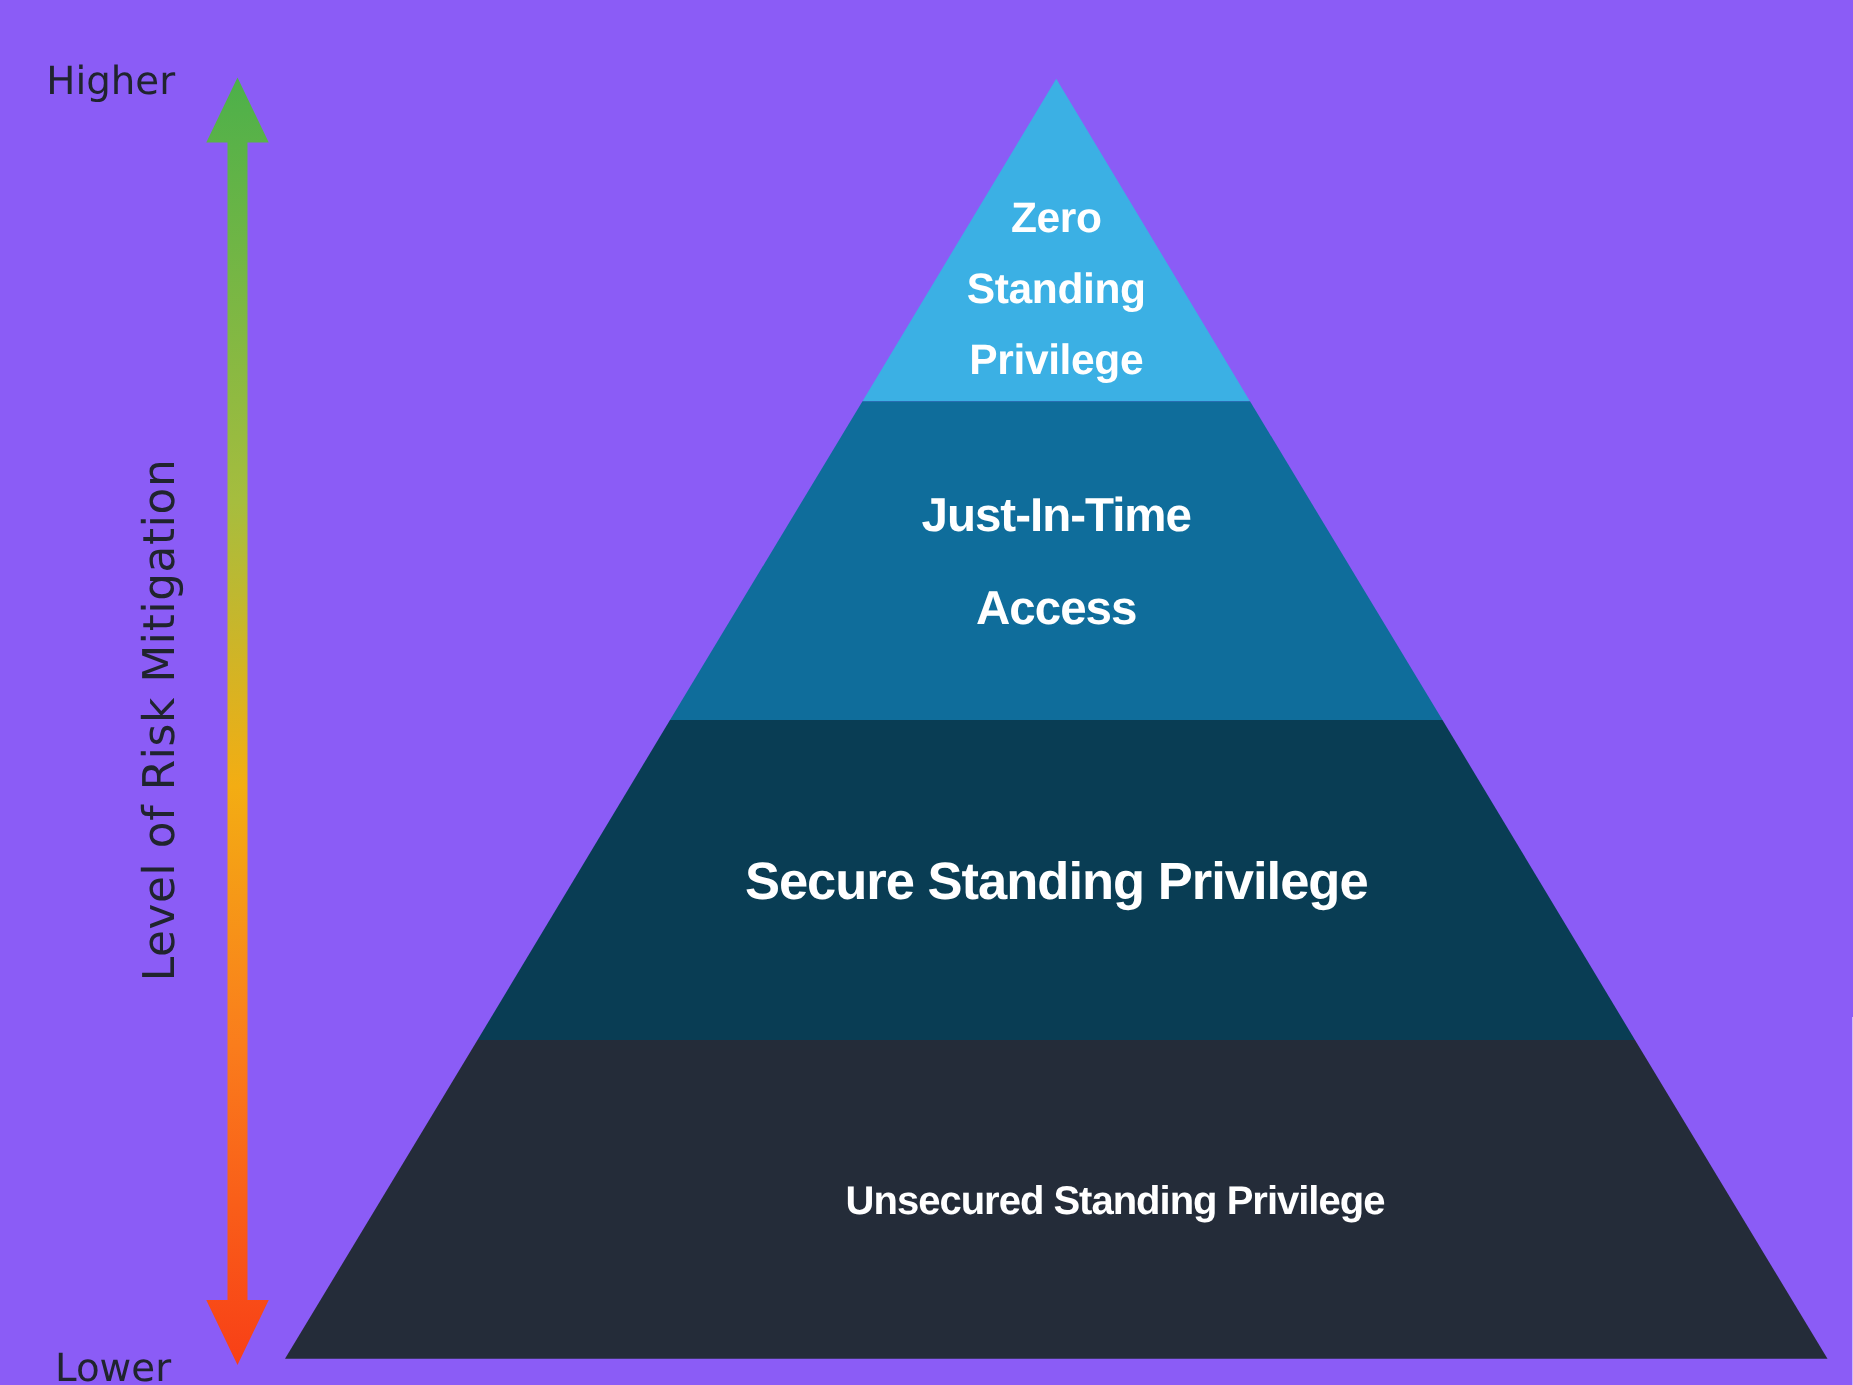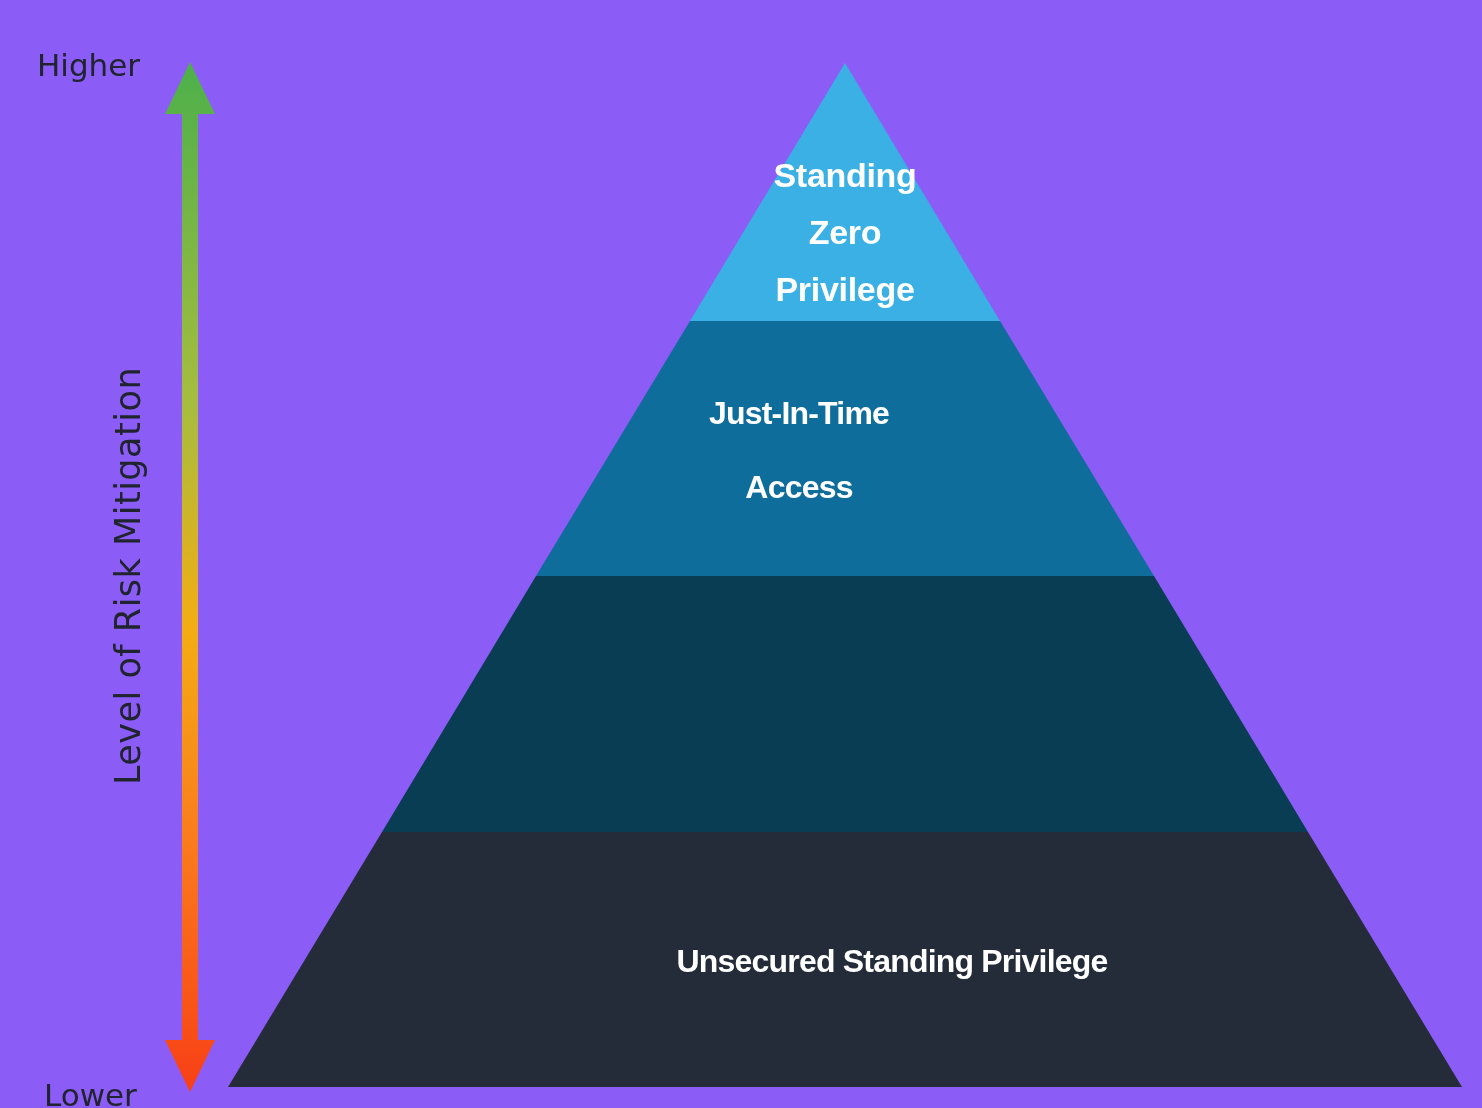--- a/index.html
+++ b/index.html
@@ -51,21 +51,21 @@
   .tier-label {
     position: absolute;
     transform: translate(-50%, -50%);
     color: #ffffff;
     font-weight: bold;
     text-align: center;
     white-space: nowrap;
   }
   .tier-label .line { display: block; }
   .tier-label.t1 { left: 845px; top: 232px; font-size: 34px; line-height: 57px; letter-spacing: -0.3px; }
-  .tier-label.t2 { left: 799px; top: 450px; font-size: 32px; line-height: 74px; letter-spacing: -0.8px; }
+  .tier-label.t2 { left: 845px; top: 450px; font-size: 38px; line-height: 74px; letter-spacing: -0.8px; }
   .tier-label.t3 { left: 845px; top: 705px; font-size: 42px; letter-spacing: -0.8px; }
   .tier-label.t4 { left: 892px; top: 961px; font-size: 32px; letter-spacing: -0.8px; }
 </style>
 </head>
 <body>
 
 <div class="canvas">
 
   <div class="axis-label higher">Higher</div>
 
@@ -87,28 +87,31 @@
   </svg>
 
   <svg class="pyramid-svg" width="1482" height="1108" viewBox="0 0 1482 1108">
     <polygon points="845,63 1000,321 690,321" fill="#3bb0e4"></polygon>
     <polygon points="690,321 1000,321 1154,576 536,576" fill="#0f6d9b"></polygon>
     <polygon points="536,576 1154,576 1308,832 382,832" fill="#093d54"></polygon>
     <polygon points="382,832 1308,832 1462,1087 228,1087" fill="#242c39"></polygon>
   </svg>
 
   <div class="tier-label t1">
+    <span class="line">Zero</span>
     <span class="line">Standing</span>
-    <span class="line">Zero</span>
     <span class="line">Privilege</span>
   </div>
 
   <div class="tier-label t2">
     <span class="line">Just-In-Time</span>
     <span class="line">Access</span>
   </div>
 
+  <div class="tier-label t3">
+    <span class="line">Secure Standing Privilege</span>
+  </div>
 
   <div class="tier-label t4">
     <span class="line">Unsecured Standing Privilege</span>
   </div>
 
 </div>
 
 </body></html>

